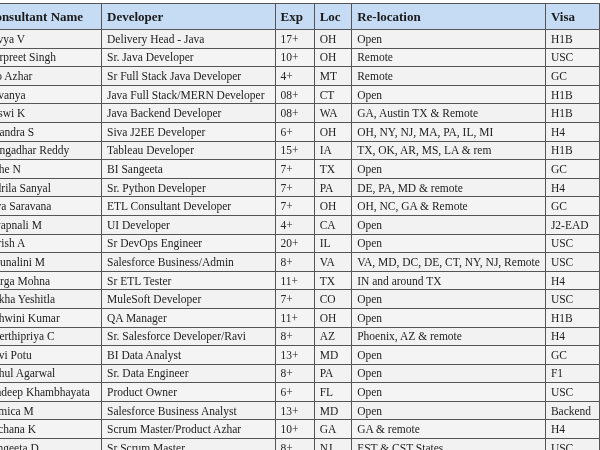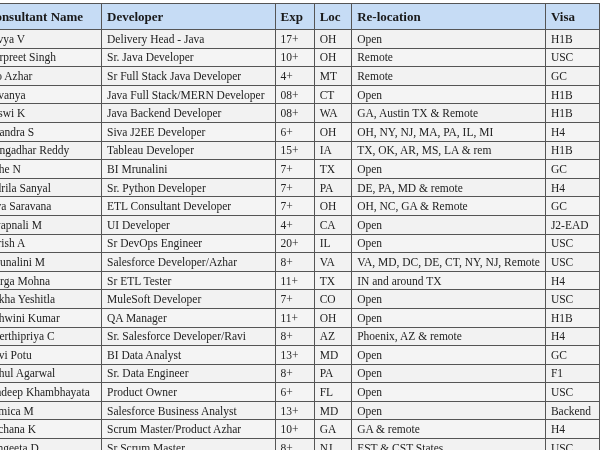--- a/index.html
+++ b/index.html
@@ -113,21 +113,21 @@
         <tr class="row">
           <td>Gangadhar Reddy</td>
           <td>Tableau Developer</td>
           <td>15+</td>
           <td>IA</td>
           <td>TX, OK, AR, MS, LA &amp; rem</td>
           <td>H1B</td>
         </tr>
         <tr class="row">
           <td>Ashe N</td>
-          <td>BI Mrunalini</td>
+          <td>BI Sangeeta</td>
           <td>7+</td>
           <td>TX</td>
           <td>Open</td>
           <td>GC</td>
         </tr>
         <tr class="row">
           <td>Indrila Sanyal</td>
           <td>Sr. Python Developer</td>
           <td>7+</td>
           <td>PA</td>
@@ -153,21 +153,21 @@
         <tr class="row">
           <td>Girish A</td>
           <td>Sr DevOps Engineer</td>
           <td>20+</td>
           <td>IL</td>
           <td>Open</td>
           <td>USC</td>
         </tr>
         <tr class="row">
           <td>Mrunalini M</td>
-          <td>Salesforce Developer/Azhar</td>
+          <td>Salesforce Business/Admin</td>
           <td>8+</td>
           <td>VA</td>
           <td>VA, MD, DC, DE, CT, NY, NJ, Remote</td>
           <td>USC</td>
         </tr>
         <tr class="row">
           <td>Durga Mohna</td>
           <td>Sr ETL Tester</td>
           <td>11+</td>
           <td>TX</td>

